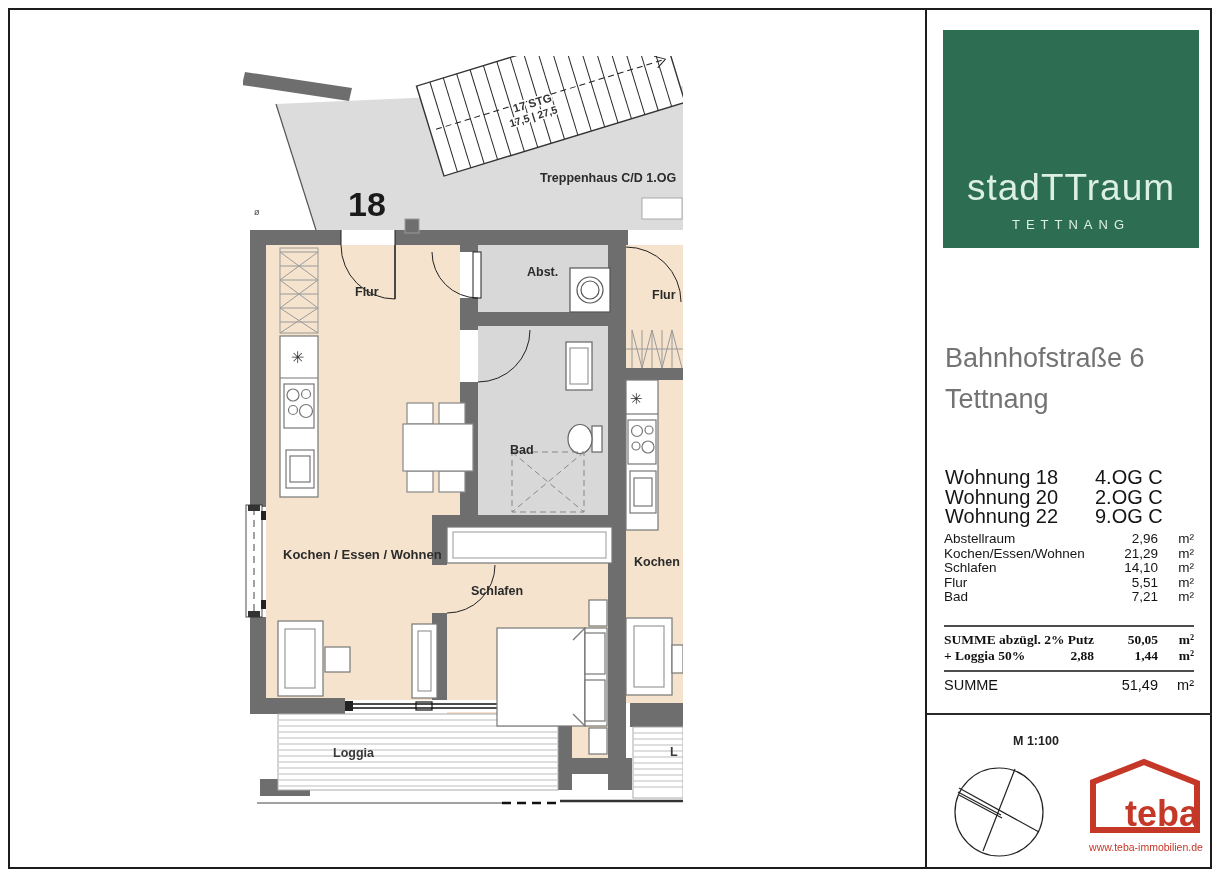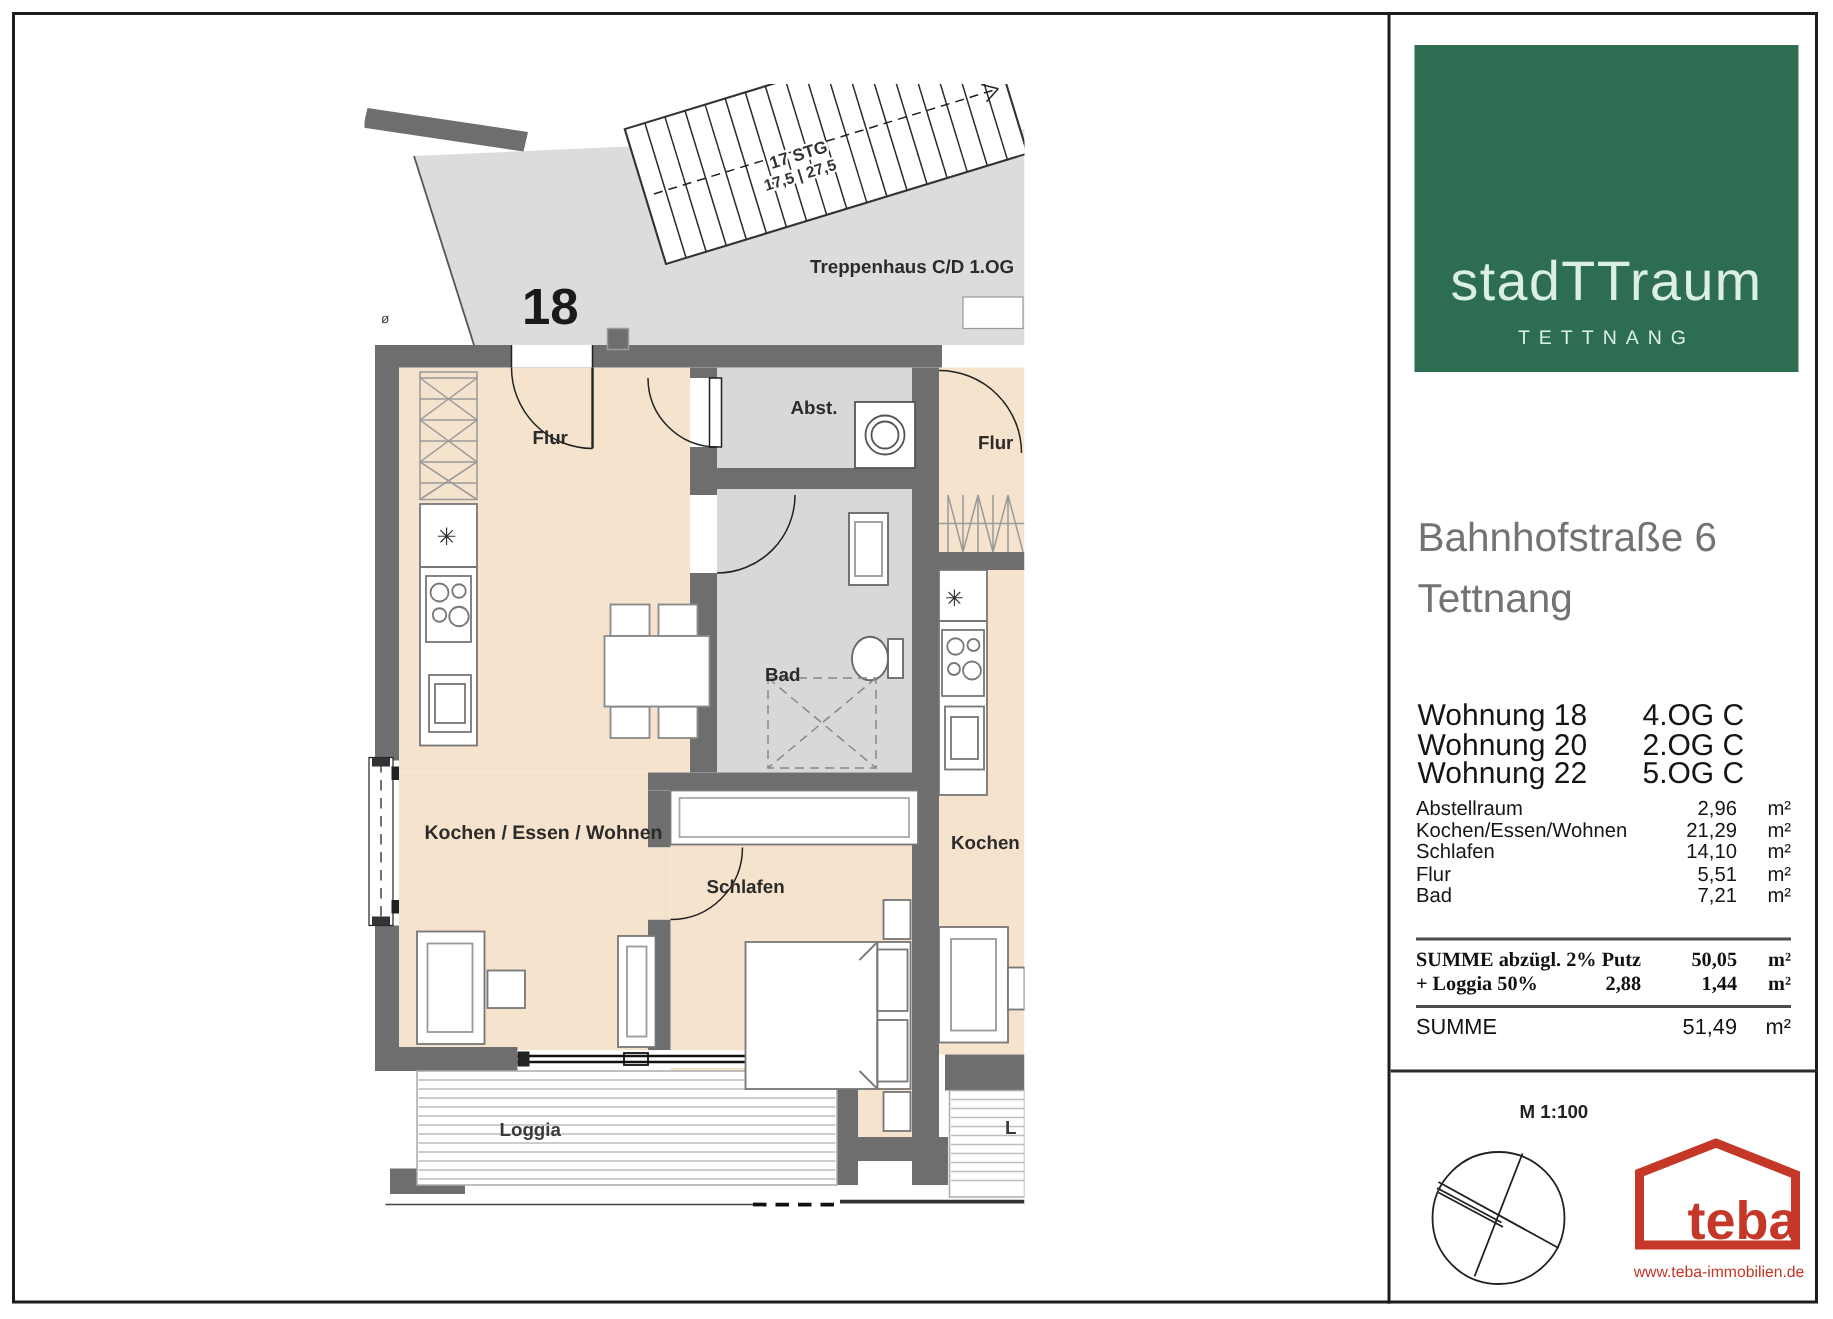--- a/index.html
+++ b/index.html
@@ -313,21 +313,21 @@
       <div class="unit-row">
         <span class="unit-name">Wohnung 18</span>
         <span>4.OG C</span>
       </div>
       <div class="unit-row">
         <span class="unit-name">Wohnung 20</span>
         <span>2.OG C</span>
       </div>
       <div class="unit-row">
         <span class="unit-name">Wohnung 22</span>
-        <span>5.OG C</span>
+        <span>9.OG C</span>
       </div>
     </div>
 
     <div id="areas">
       <div class="area-row">
         <span>Abstellraum</span>
         <span class="area-val">2,96</span>
         <span class="area-unit">m²</span>
       </div>
       <div class="area-row">

